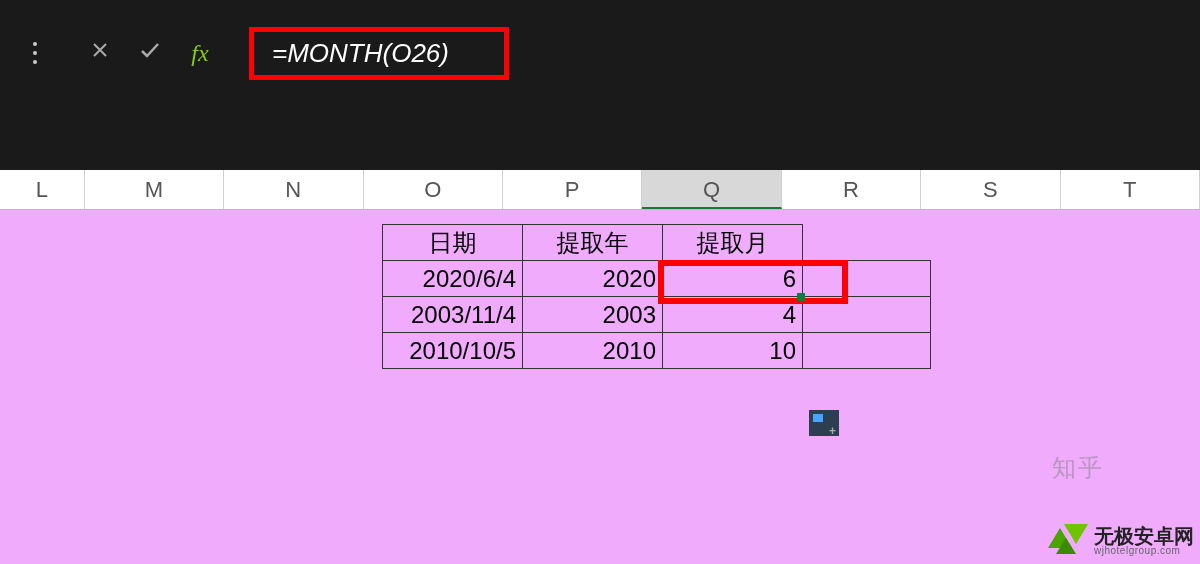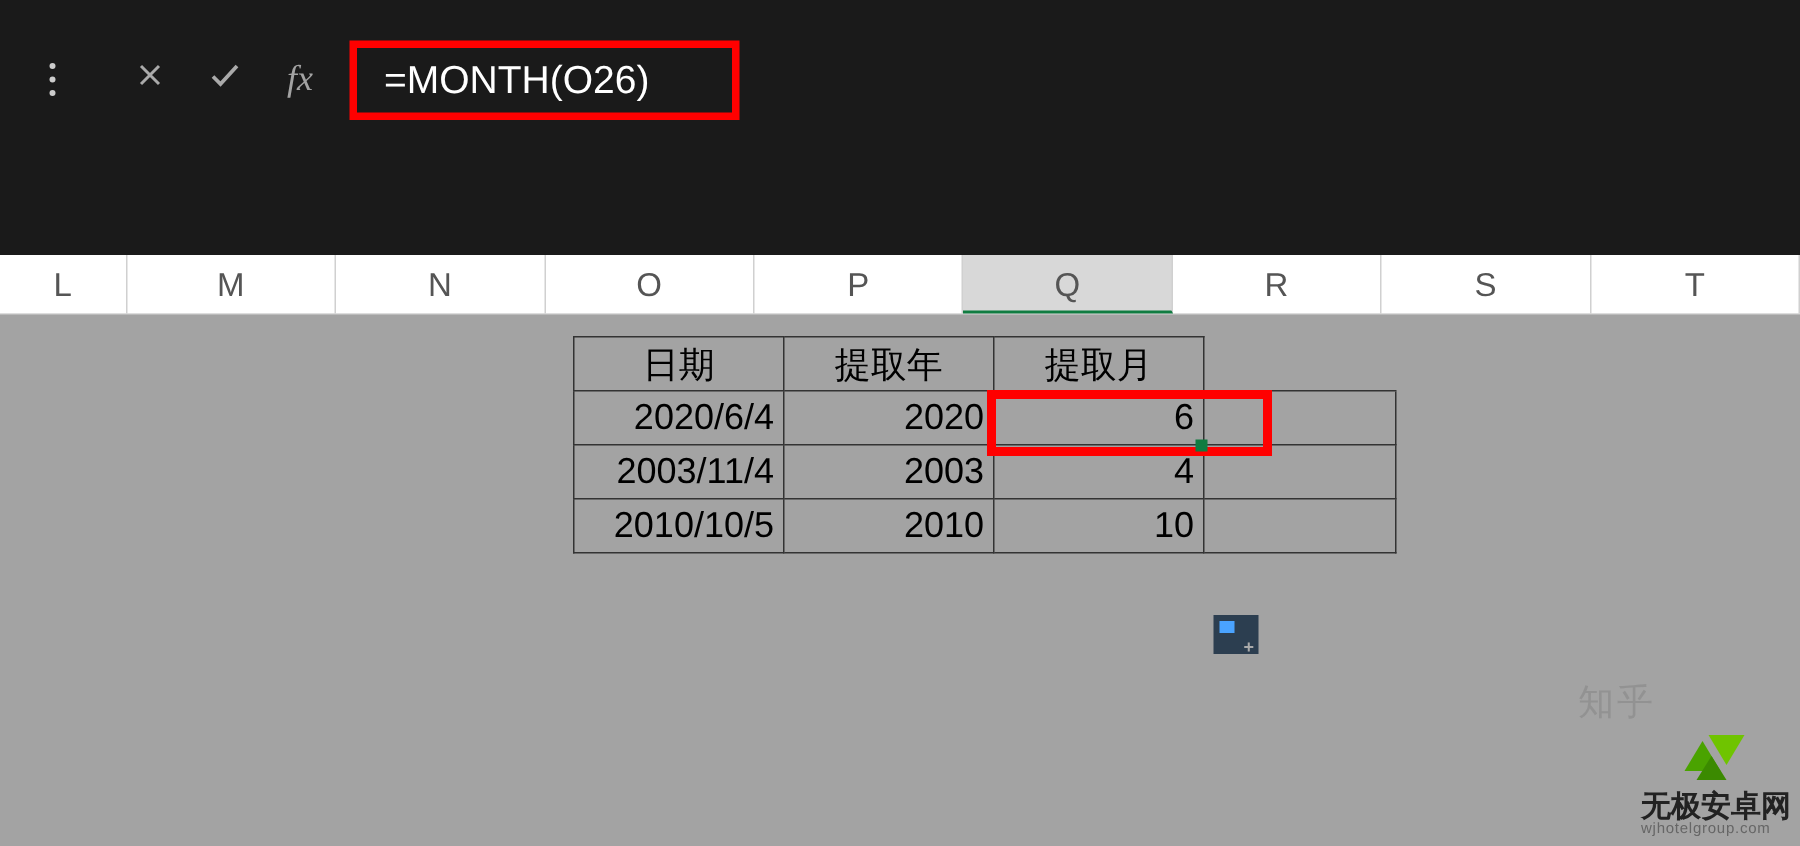--- a/index.html
+++ b/index.html
@@ -31,32 +31,33 @@
   }
   .dot { width: 4px; height: 4px; background: #ccc; border-radius: 50%; }
   .fb-icon {
     width: 50px;
     text-align: center;
     color: #aaa;
     font-size: 22px;
   }
   .fb-icon svg { width: 24px; height: 24px; }
   .fx-label {
-    color: #a3a3a3;
+    color: #84cc16;
     font-style: italic;
     font-size: 24px;
     font-family: "Times New Roman", serif;
     width: 50px;
     text-align: center;
   }
   .formula-box {
     border: 5px solid #ff0000;
     padding: 6px 18px;
-    margin-left: 8px;
+    margin-left: 24px;
     min-width: 260px;
+    font-style: italic;
   }
   .formula-text {
     color: #fff;
     font-size: 26px;
     font-family: Arial, sans-serif;
   }
 
   
   .col-headers {
     display: flex;
@@ -73,21 +74,21 @@
     font-family: Arial, sans-serif;
   }
   .col-h.selected {
     background: #d8d8d8;
     border-bottom: 2px solid #107c41;
   }
 
   
   .grid-area {
     position: relative;
-    background: #a3a3a3;
+    background: #f0abfc;
     padding-left: 13px;
   }
   .data-table {
     position: absolute;
     left: 382px;
     top: 14px;
     border-collapse: collapse;
   }
   .data-table td {
     border: 1px solid #333;
@@ -146,21 +147,20 @@
     letter-spacing: 2px;
     font-family: Liberation Sans, sans-serif;
   }
   .wm2 {
     position: absolute;
     right: 6px;
     bottom: 6px;
     display: flex;
     align-items: center;
     gap: 4px;
-    flex-direction: column;
   }
   .wm2-logo {
     width: 42px; height: 34px;
     position: relative;
   }
   .wm2-logo .tri1, .wm2-logo .tri2, .wm2-logo .tri3 {
     position: absolute;
     width: 0; height: 0;
   }
   .wm2-logo .tri1 {

